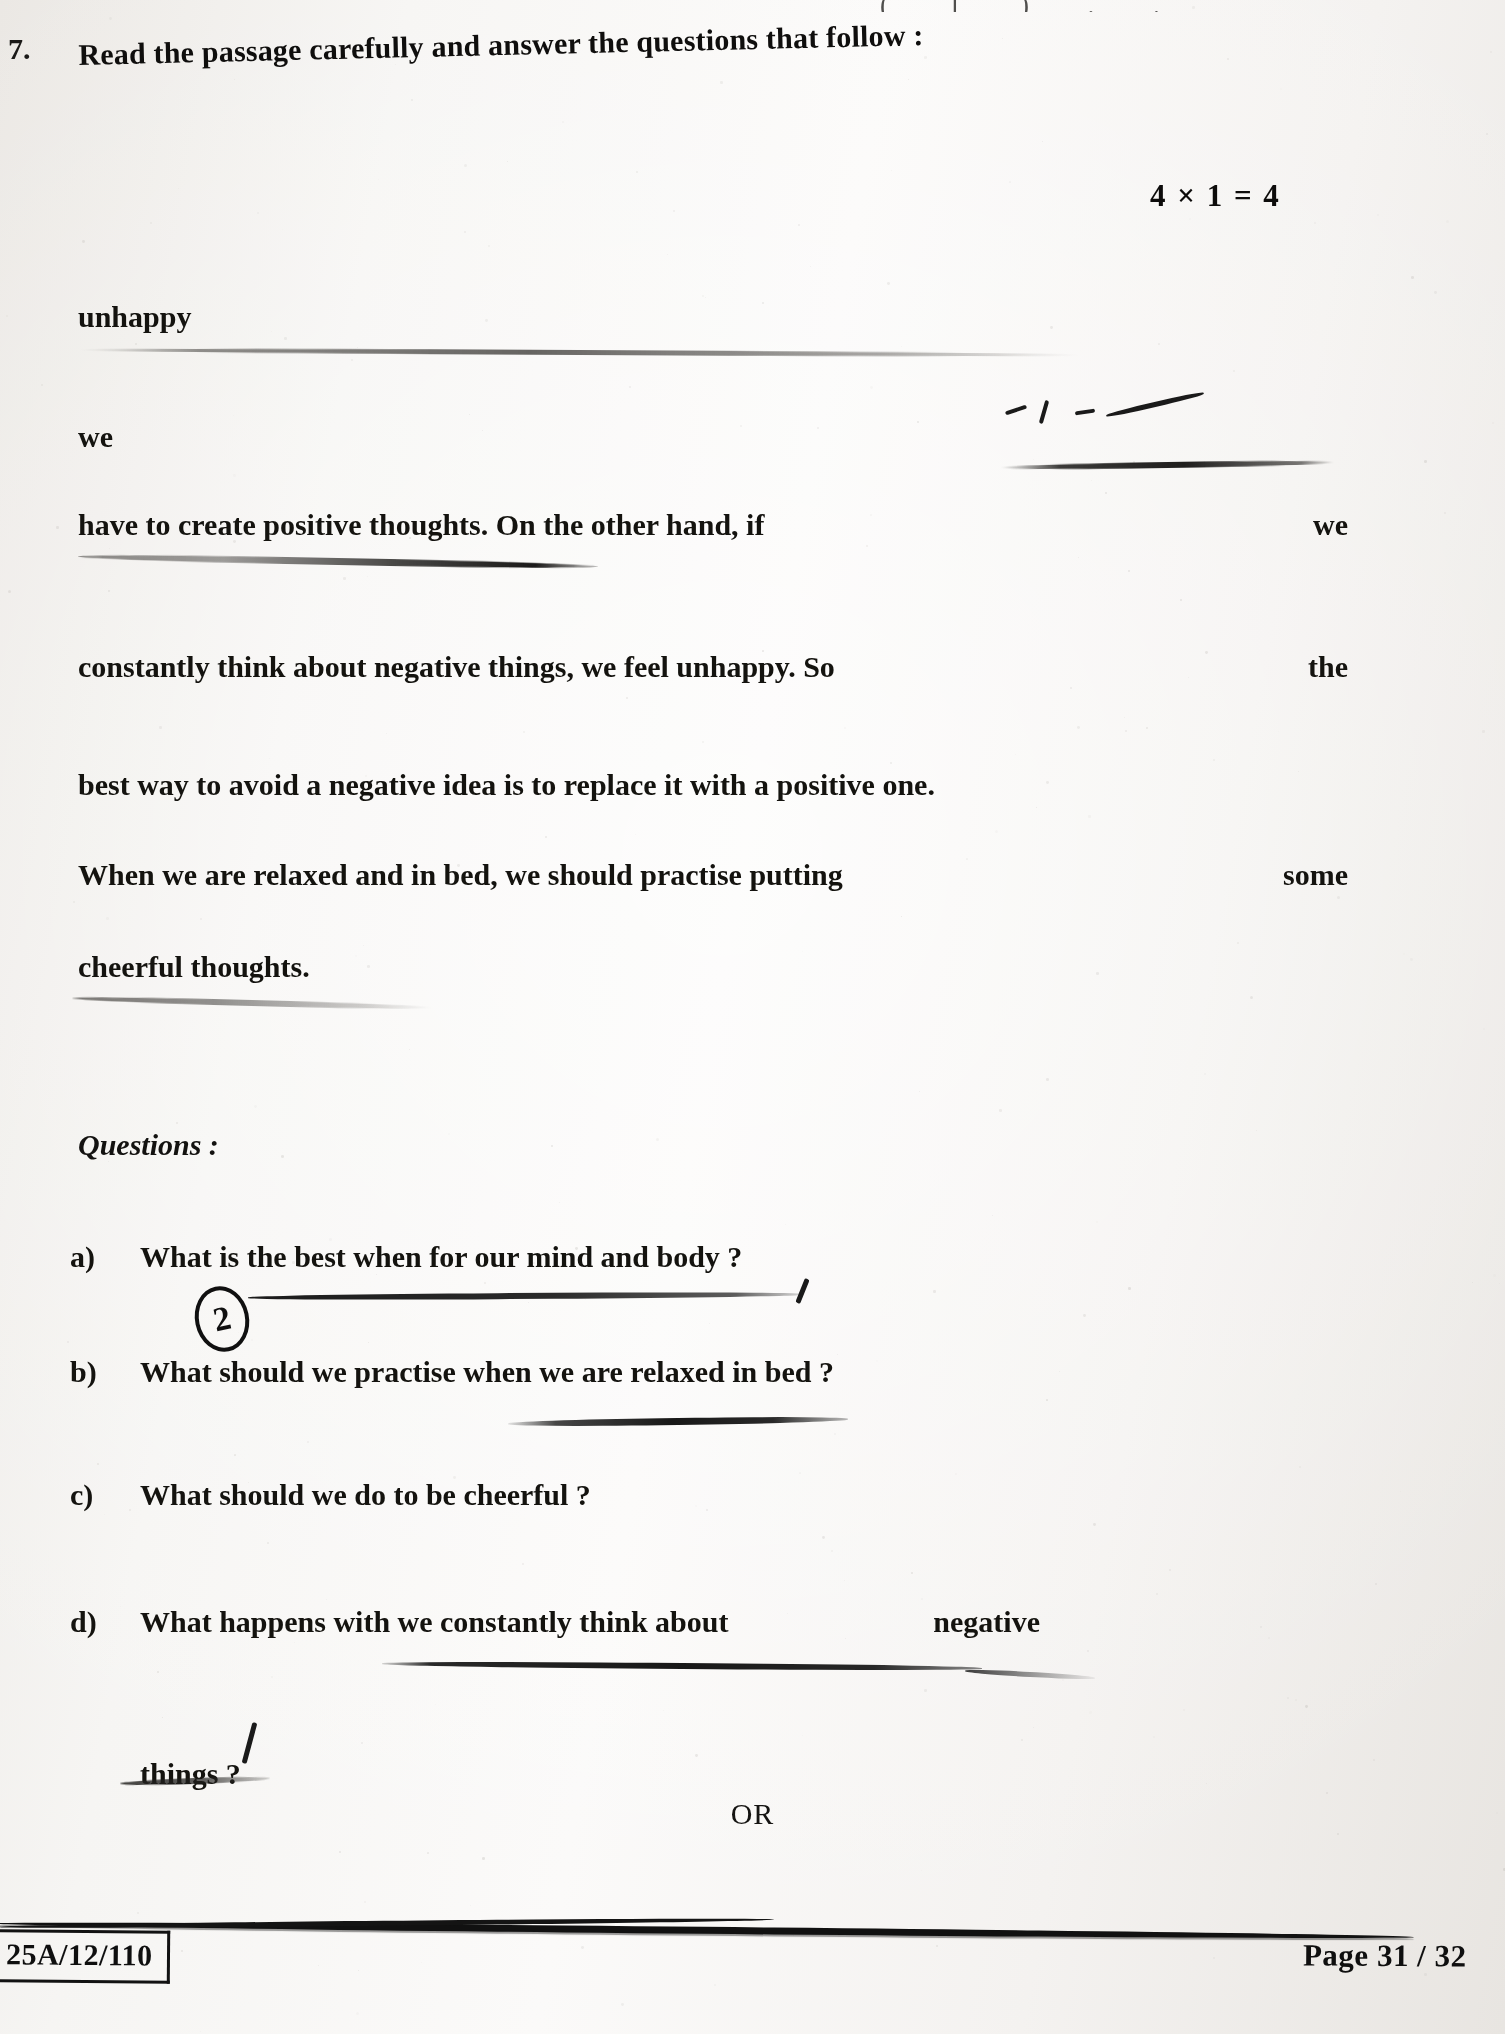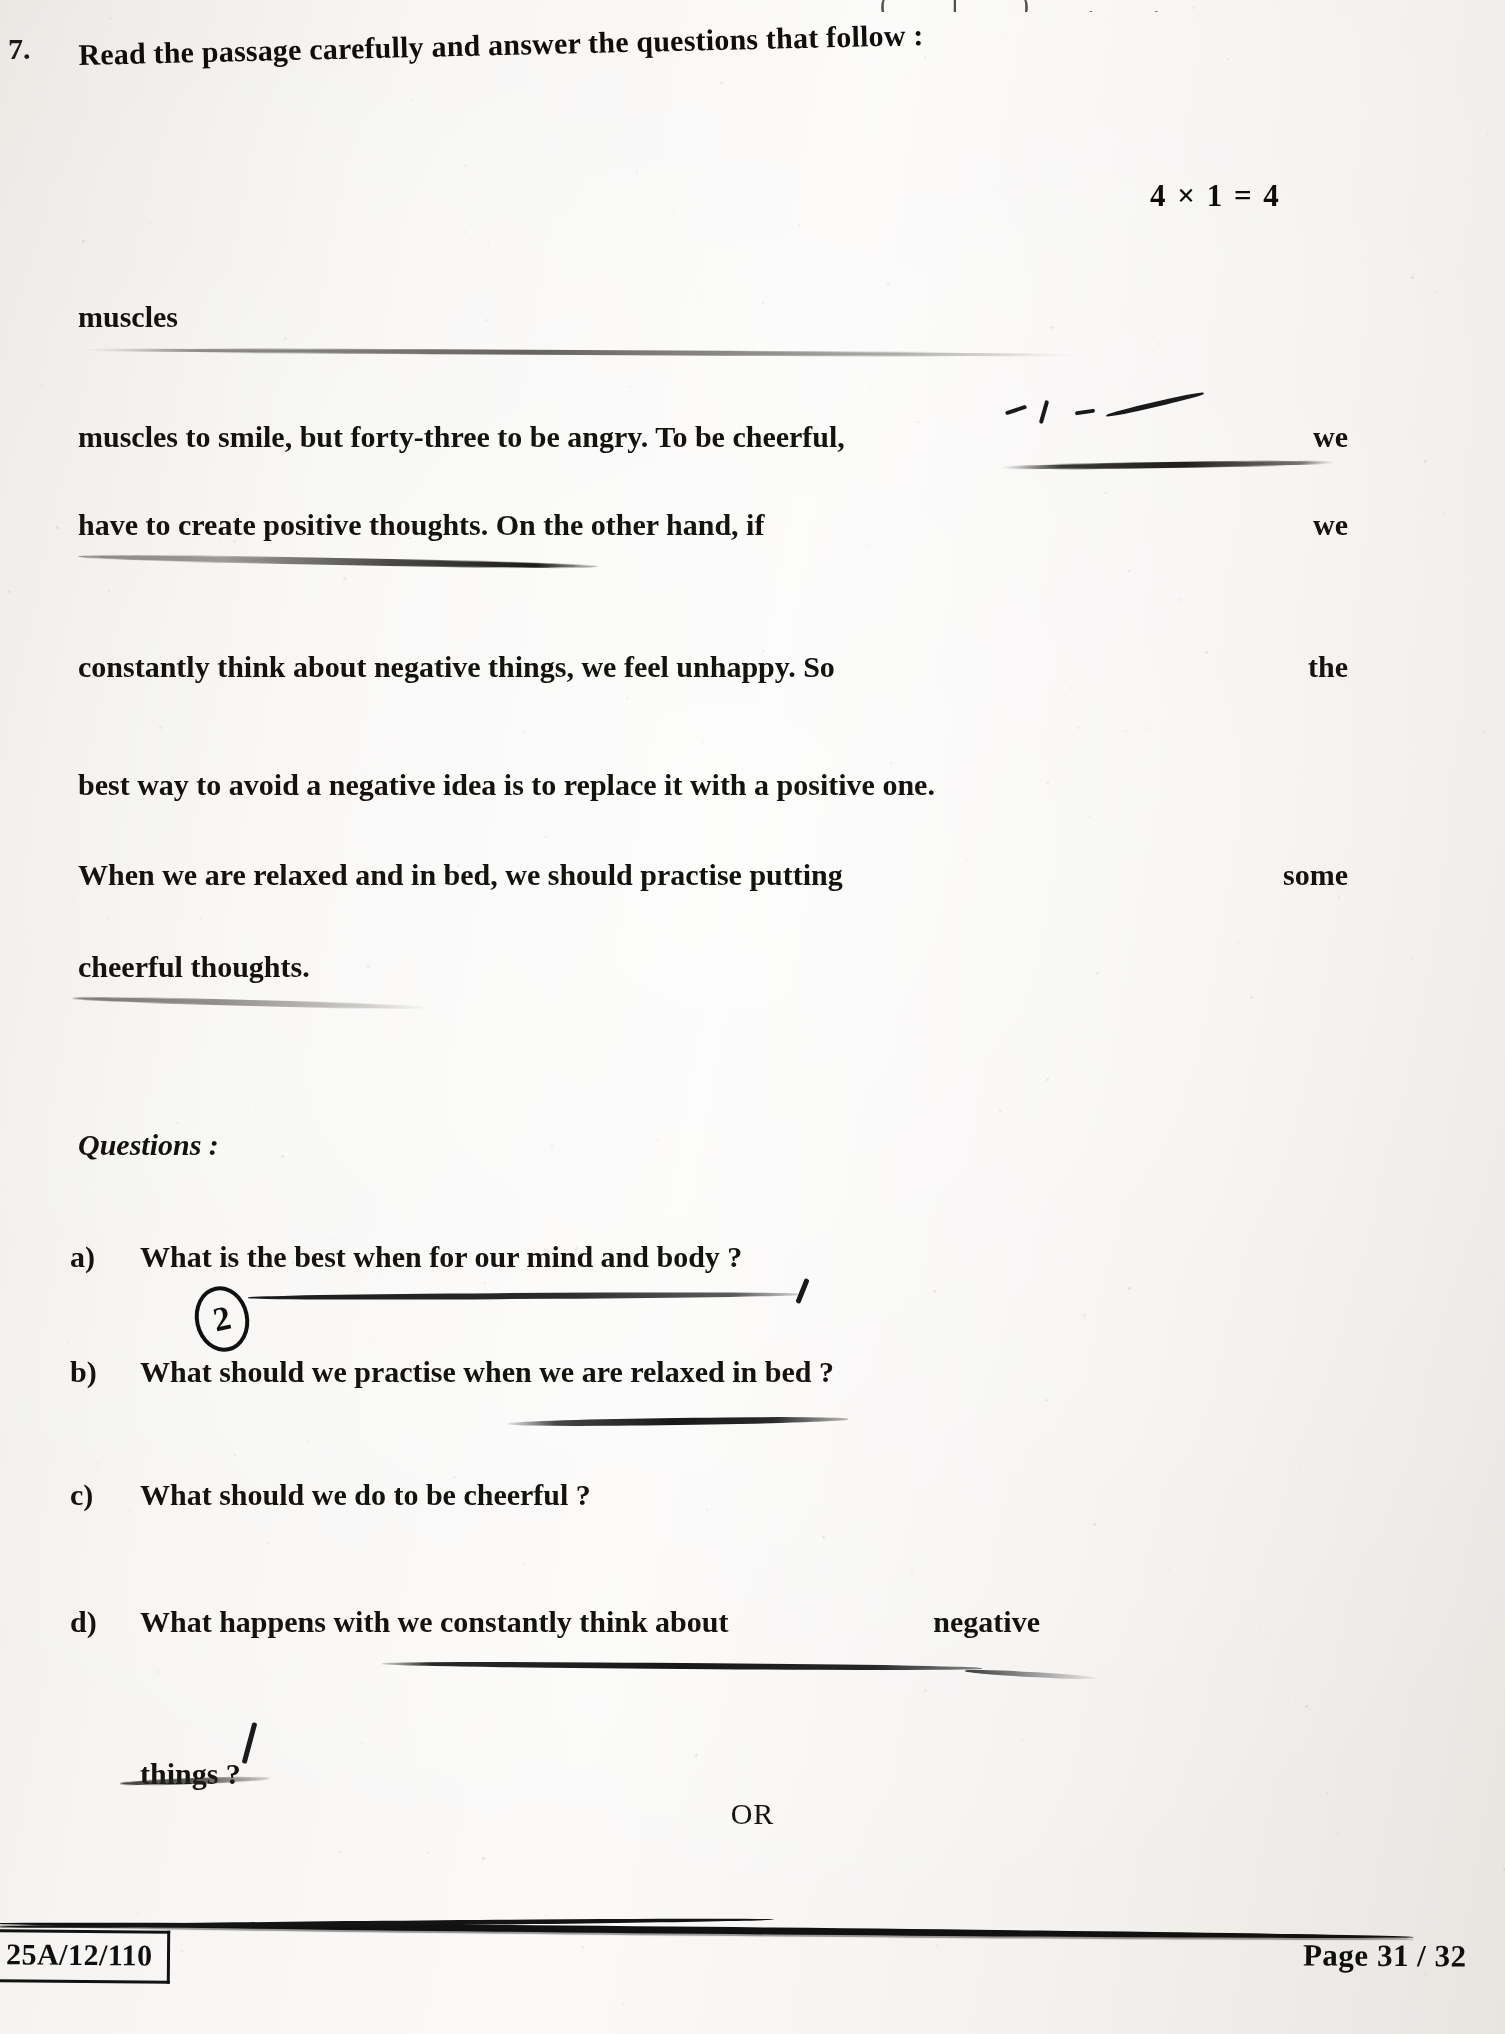--- a/index.html
+++ b/index.html
@@ -528,25 +528,24 @@
 
     <div class="top-remnant">( 1 ) , ,</div>
 
     <div class="qnum">7.</div>
 
     <div class="instruction">Read the passage carefully and answer the questions that follow :</div>
 
     <div class="marks">4 × 1 = 4</div>
 
     <div class="passage-line pl-justify" style="top:300px;">
-      <span>muscles</span>
+      <span>unhappy</span>
     </div>
 
     <div class="passage-line pl-justify" style="top:420px;">
-      <span>muscles to smile, but forty-three to be angry. To be cheerful,</span>
       <span>we</span>
     </div>
 
     <div class="passage-line pl-justify" style="top:508px;">
       <span>have to create positive thoughts. On the other hand, if</span>
       <span>we</span>
     </div>
 
     <div class="passage-line pl-justify" style="top:650px;">
       <span>constantly think about negative things, we feel unhappy. So</span>

